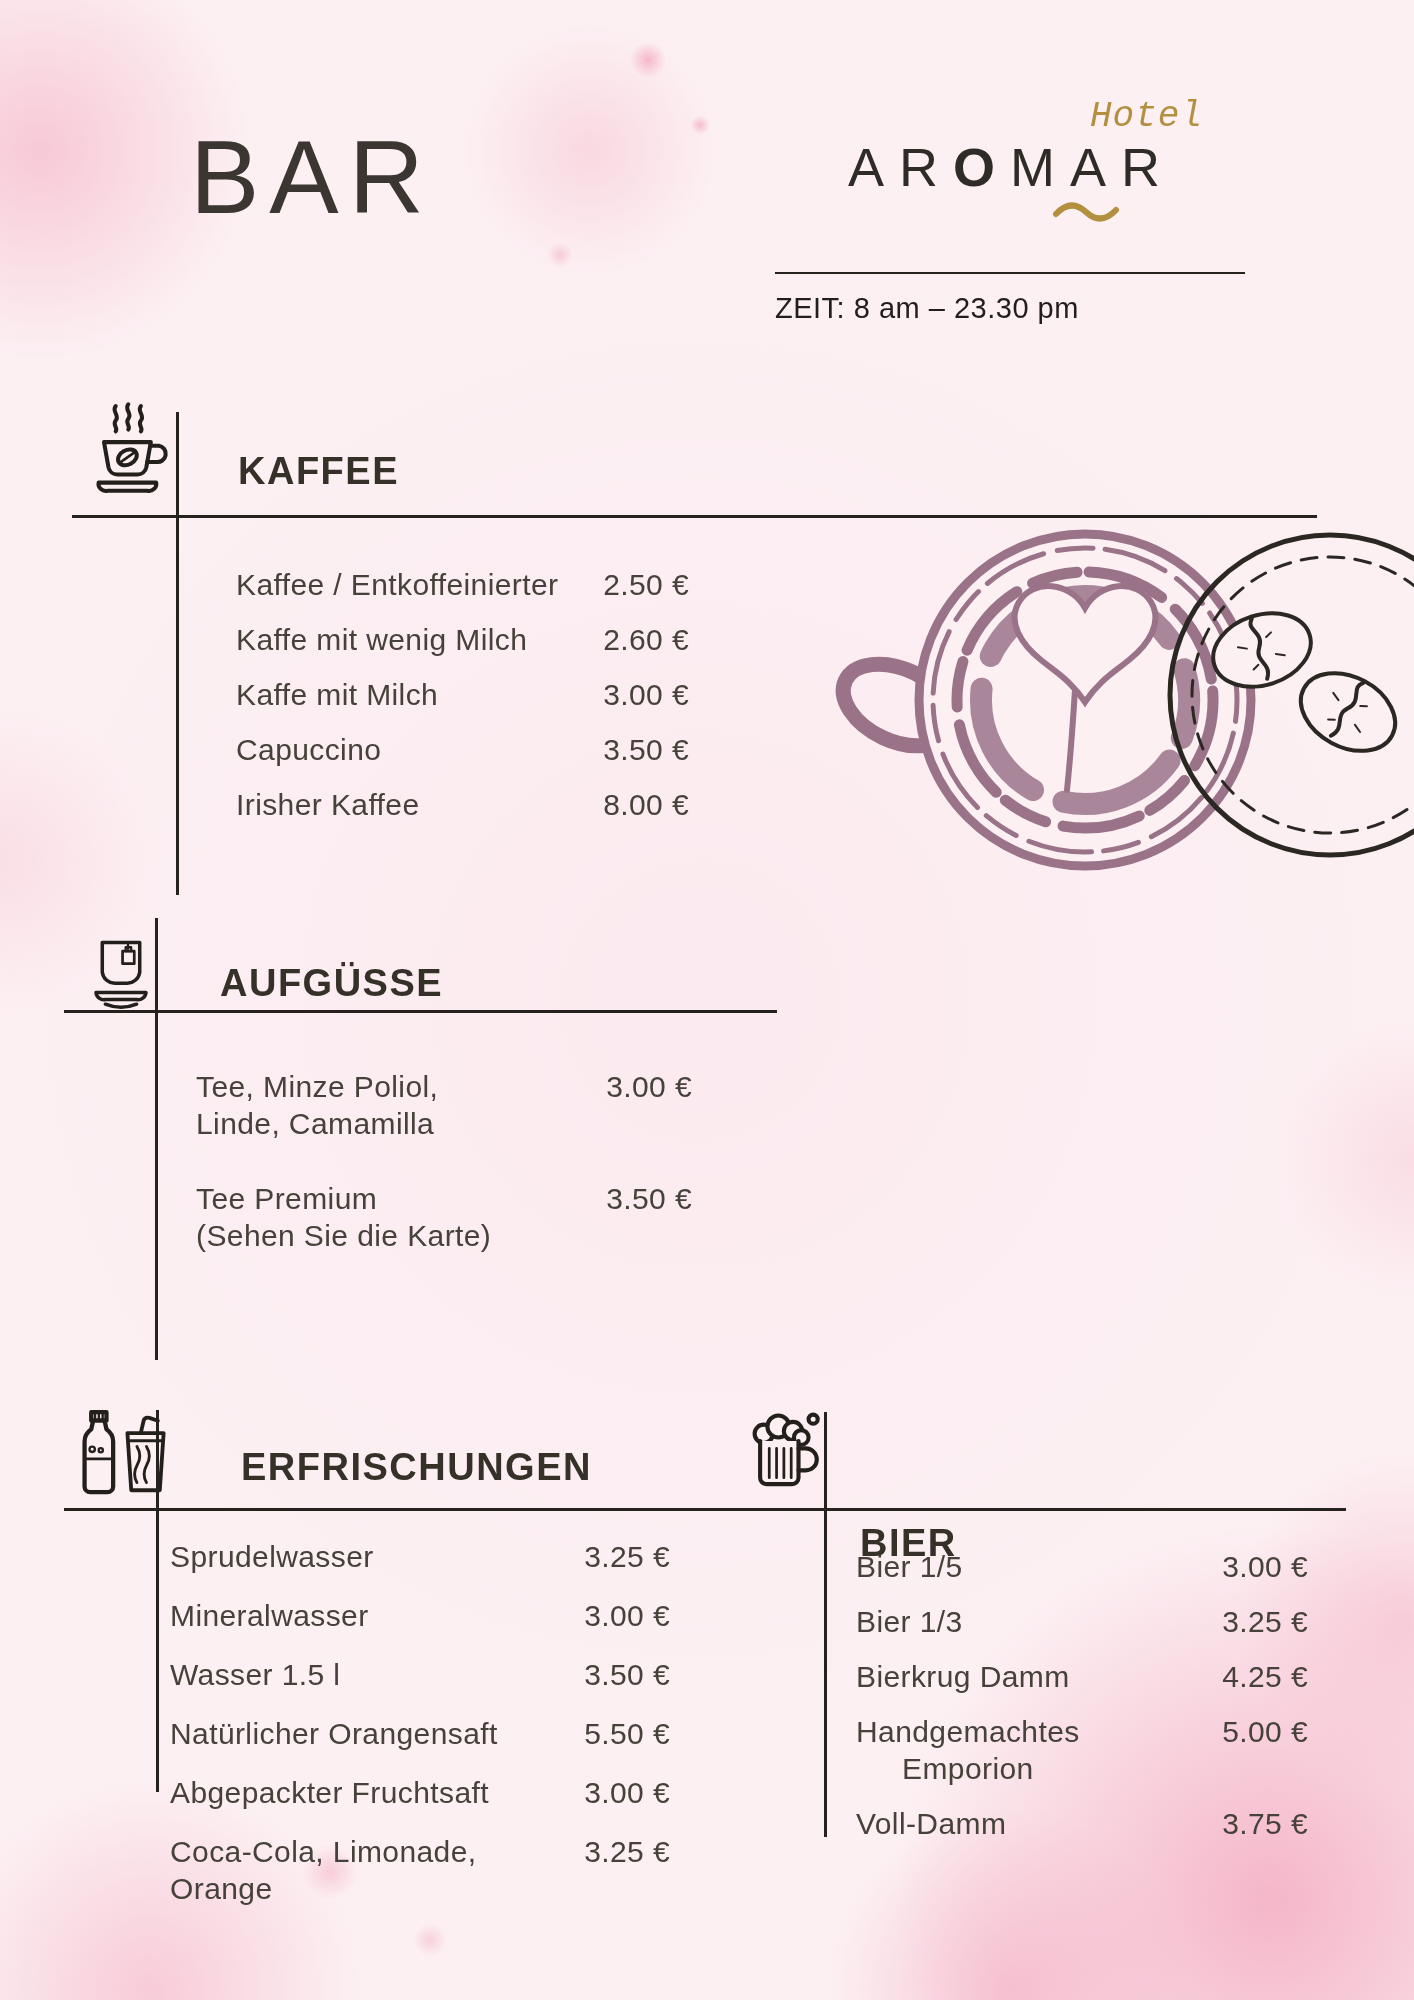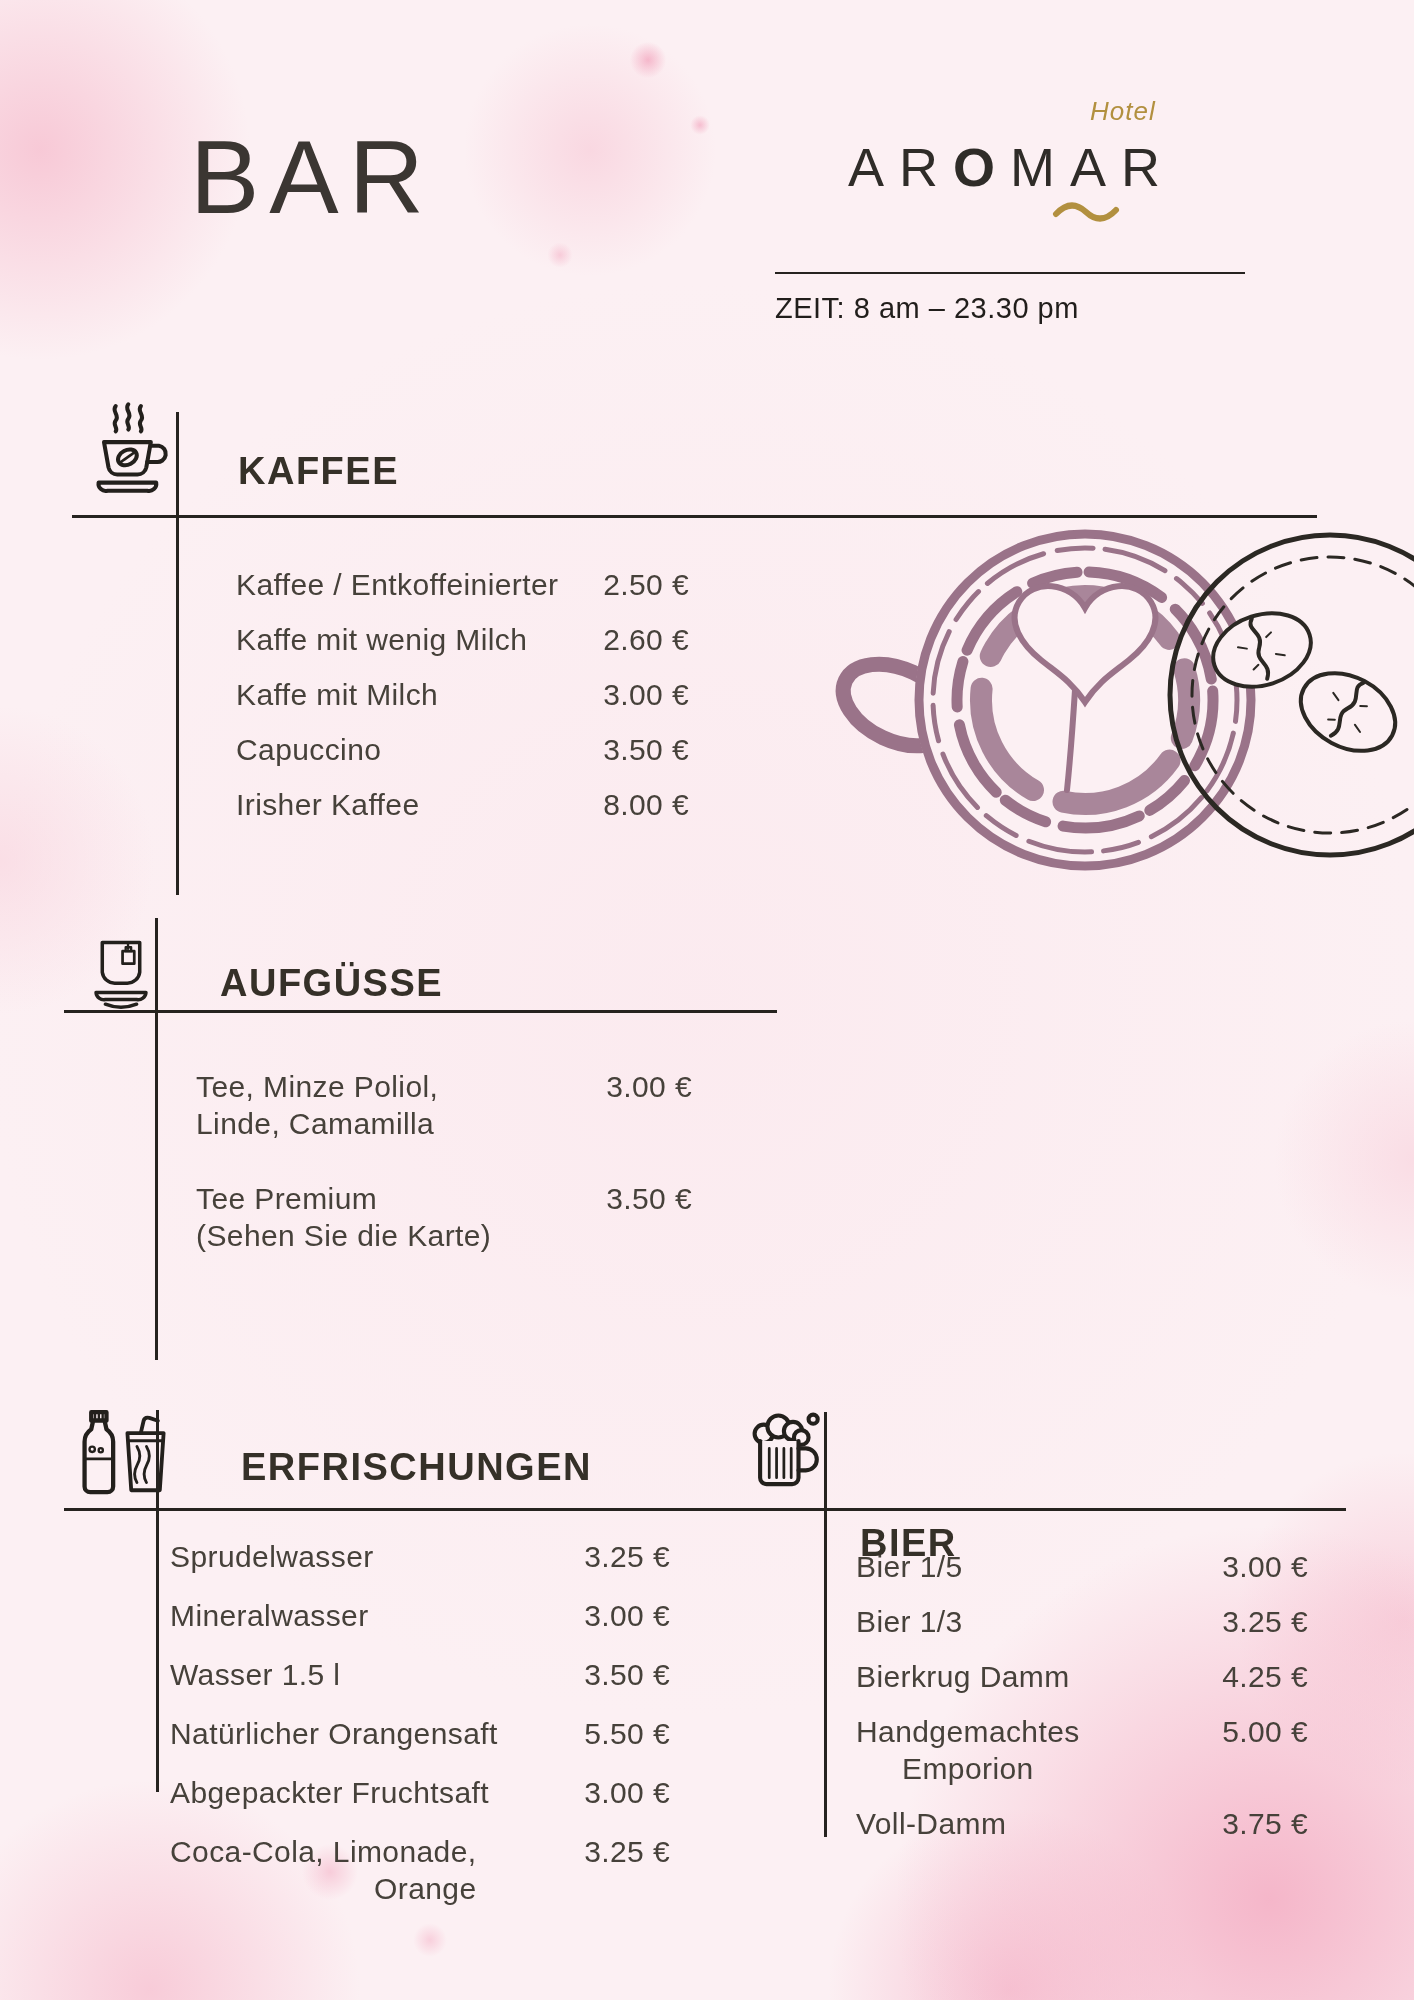--- a/index.html
+++ b/index.html
@@ -20,40 +20,40 @@
       radial-gradient(circle 240px at 1404px 1620px, rgba(246,188,205,.6), rgba(246,188,205,0) 70%),
       radial-gradient(circle 300px at 150px 1990px, rgba(246,188,205,.7), rgba(246,188,205,0) 70%),
       radial-gradient(circle 40px at 330px 1872px, rgba(243,168,192,.5), rgba(243,168,192,0) 70%),
       radial-gradient(circle 24px at 430px 1940px, rgba(243,168,192,.45), rgba(243,168,192,0) 70%),
       radial-gradient(circle 900px at 700px 1000px, rgba(250,224,232,.35), rgba(252,240,243,0) 80%);
   }
   .abs{position:absolute;}
   
   .main-title{left:190px;top:118px;font-size:104px;line-height:118px;letter-spacing:10px;
     color:#3b3632;font-weight:400;}
-  .hotel-word{left:1090px;top:96px;font-family:Liberation Sans, sans-serif;
-    font-style:italic;font-size:26px;color:#b2903f;letter-spacing:1px;}
+  .hotel-word{left:1090px;top:96px;font-family:Liberation Mono, monospace;
+    font-style:italic;font-size:36px;color:#b2903f;letter-spacing:1px;}
   .brand{left:848px;top:136px;font-size:54px;letter-spacing:15px;color:#2f2c28;font-weight:400;}
   .brand .brand-o{font-weight:700;}
   .hdr-rule{left:775px;top:272px;width:470px;height:2px;background:#26231f;}
   .hours-text{left:775px;top:292px;width:470px;text-align:left;font-size:29px;
     color:#211e1b;letter-spacing:.5px;}
   
   .vline{width:3px;background:#26231f;}
   .hline{height:2.5px;background:#26231f;}
   
   .sec-title{font-weight:700;font-size:38px;letter-spacing:1.5px;color:#353028;line-height:1;}
   
   .items{display:block;}
   .menu-row{display:flex;justify-content:space-between;gap:18px;font-size:30px;color:#46413a;}
   .item-name{white-space:pre-line;line-height:37px;letter-spacing:.4px;}
   .item-price{white-space:nowrap;line-height:37px;letter-spacing:.4px;}
   .items-kaffee .menu-row{margin-bottom:18px;}
   .items-aufguesse .menu-row{margin-bottom:38px;}
-  .items-erfrischungen .menu-row{margin-bottom:22px;text-align:right;}
+  .items-erfrischungen .menu-row{margin-bottom:22px;}
   .items-bier .menu-row{margin-bottom:18px;text-align:center;}
   .icon{stroke:#23201c;fill:none;stroke-width:4.5;stroke-linecap:round;stroke-linejoin:round;}
 </style>
 </head>
 <body>
 
 <div class="page">
 
   <div class="abs main-title">
     <div>BAR</div>

